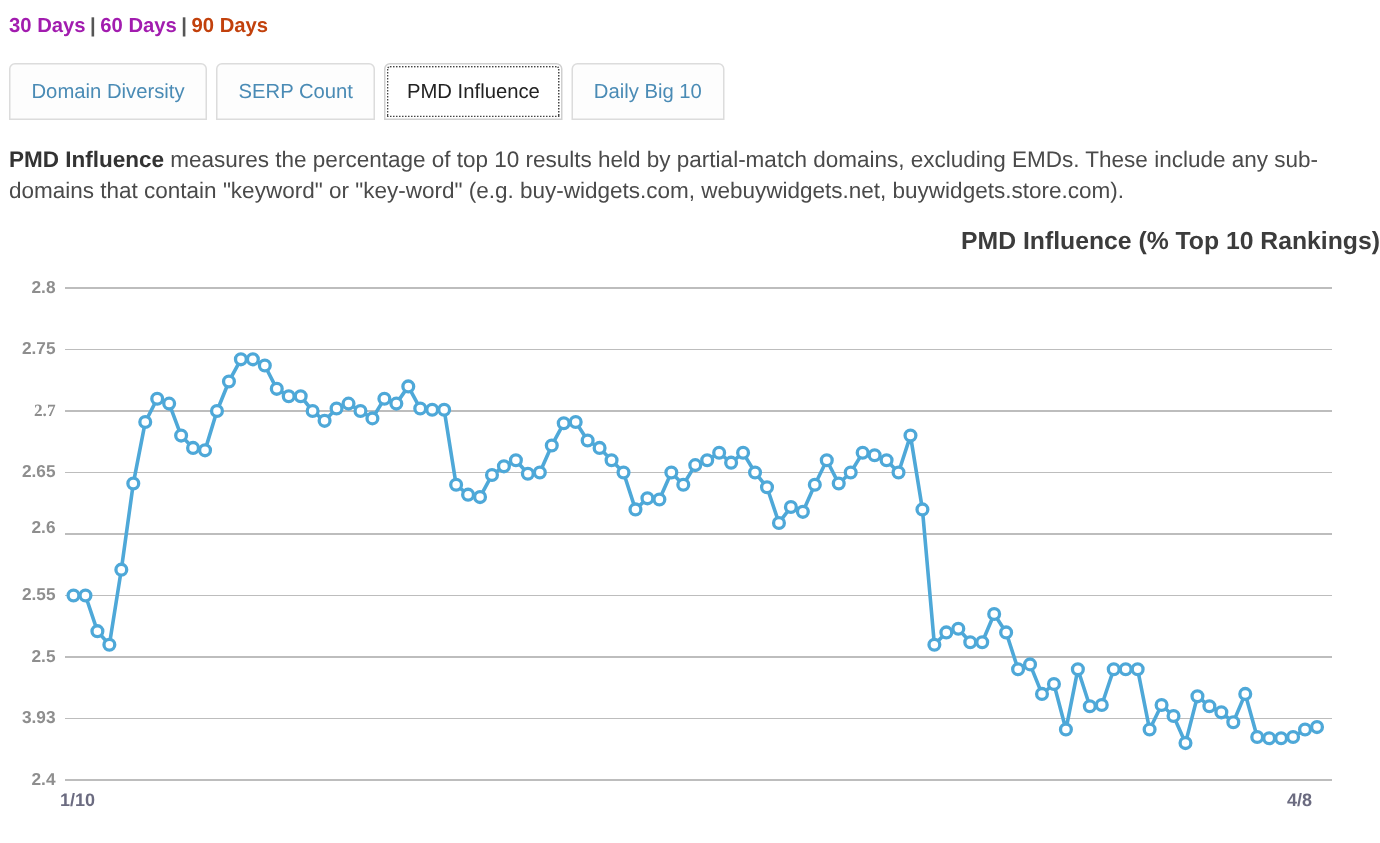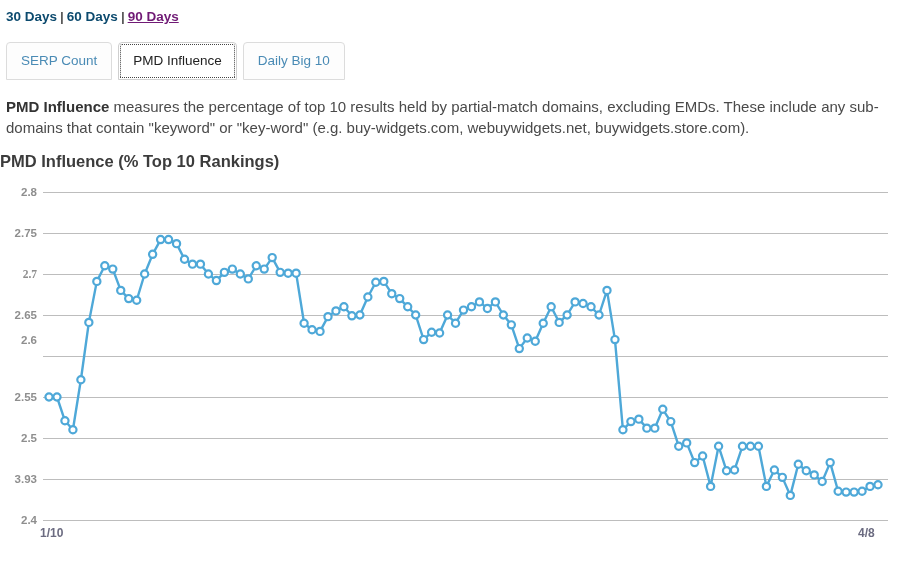--- a/index.html
+++ b/index.html
@@ -18,27 +18,26 @@
 
   
   .range-bar {
     padding: 8px 0 0 6px;
     font-size: 13.5px;
     font-weight: bold;
     line-height: 18px;
     white-space: nowrap;
   }
   .range-link {
-    color: #0c4a6e;
+    color: #a21caf;
     text-decoration: none;
     cursor: pointer;
   }
   .range-current {
-    color: #701a75;
-    text-decoration: underline;
+    color: #c2410c;
   }
   .range-sep {
     color: #555;
     padding: 0 3px;
   }
 
   
   .tabs {
     margin: 16px 0 0 6px;
     display: flex;
@@ -85,21 +84,21 @@
     position: relative;
     margin-top: 14px;
     width: 920px;
     height: 400px;
   }
   .chart-title {
     position: absolute;
     top: 0;
     left: 0;
     width: 920px;
-    text-align: left;
+    text-align: right;
     font-size: 16.5px;
     font-weight: bold;
     color: #3c3c3c;
   }
   .plot {
     position: absolute;
     left: 0;
     top: 0;
     width: 920px;
     height: 400px;
@@ -129,20 +128,23 @@
   svg { display: block; }
 </style>
 </head>
 <body>
 
 <div class="range-bar">
   <a class="range-link">30 Days</a><span class="range-sep">|</span><a class="range-link">60 Days</a><span class="range-sep">|</span><span class="range-current">90 Days</span>
 </div>
 
 <div class="tabs">
+  <div class="tab">
+    <span>Domain Diversity</span>
+  </div>
   <div class="tab">
     <span>SERP Count</span>
   </div>
   <div class="tab active">
     <span>PMD Influence</span>
   </div>
   <div class="tab">
     <span>Daily Big 10</span>
   </div>
 </div>
@@ -275,21 +277,21 @@
       <div class="ytick-host" style="top: 0px;">
         <div class="ylabel" style="top: 327px;">3.93</div>
       </div>
       <div class="ytick-host" style="top: 0px;">
         <div class="ylabel" style="top: 286px;">2.5</div>
       </div>
       <div class="ytick-host" style="top: 0px;">
         <div class="ylabel" style="top: 245px;">2.55</div>
       </div>
       <div class="ytick-host" style="top: 0px;">
-        <div class="ylabel" style="top: 188px;">2.6</div>
+        <div class="ylabel" style="top: 200px;">2.6</div>
       </div>
       <div class="ytick-host" style="top: 0px;">
         <div class="ylabel" style="top: 163px;">2.65</div>
       </div>
       <div class="ytick-host" style="top: 0px;">
         <div class="ylabel" style="top: 122px; font-family: Liberation Serif, serif;">2.7</div>
       </div>
       <div class="ytick-host" style="top: 0px;">
         <div class="ylabel" style="top: 81px;">2.75</div>
       </div>

